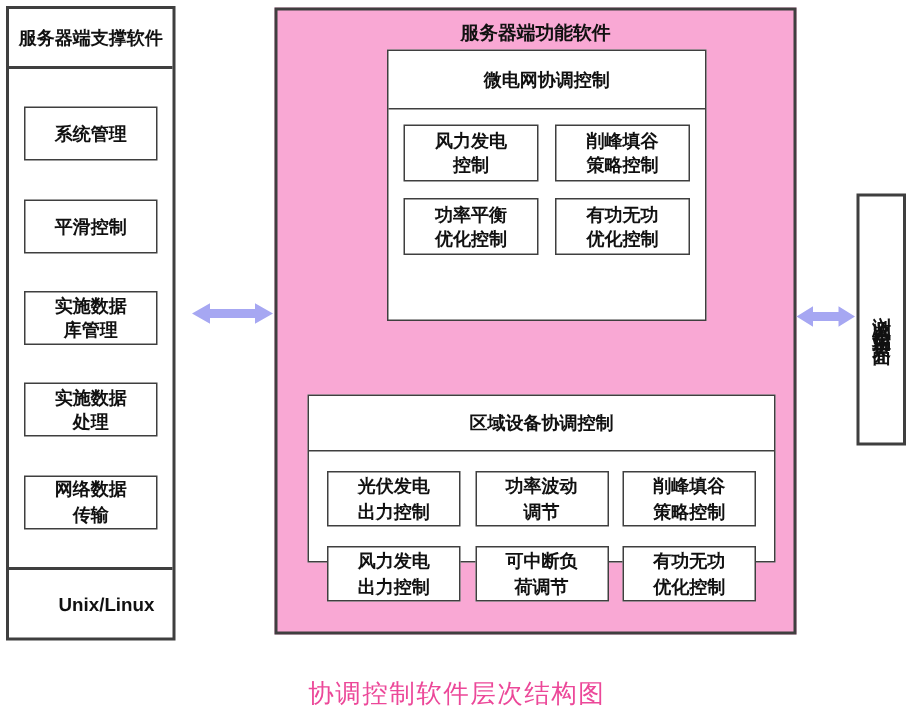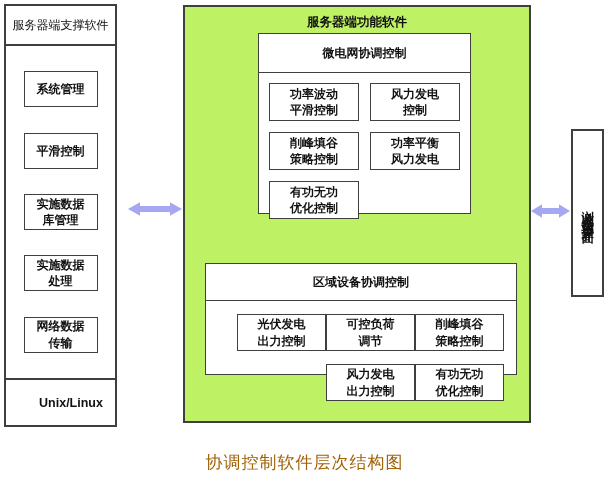--- a/index.html
+++ b/index.html
@@ -10,84 +10,84 @@
   }
   
   .left-panel {
     position:absolute; left:4px; top:4px; width:113px; height:423px;
     border:2px solid #3f3f3f; box-sizing:border-box;
     display:flex; flex-direction:column; background:#fff;
   }
   .left-header {
     height:38px; border-bottom:2px solid #3f3f3f; flex:none;
     display:flex; align-items:center; justify-content:center;
-    font-weight:normal; font-size:12px; white-space:nowrap;
+    font-weight:bold; font-size:12px; white-space:nowrap;
   }
   .left-items {
     flex:1; display:flex; flex-direction:column;
     justify-content:space-evenly; align-items:center;
   }
   .node {
     box-sizing:border-box; border:1px solid #3f3f3f; background:#fff;
     display:flex; align-items:center; justify-content:center;
     text-align:center; font-weight:bold; font-size:12px;
     line-height:1.35; white-space:pre-line;
   }
-  .left-items .node { width:74px; height:36px; }
+  .left-items .node { width:89px; height:36px; }
   .left-footer {
     height:45px; flex:none; border-top:2px solid #3f3f3f;
     display:flex; align-items:center; justify-content:center;
     font-weight:bold; font-size:12.5px;padding-left:21px;
   }
   
   .mid-panel {
     position:absolute; left:183px; top:5px; width:348px; height:418px;
-    border:2px solid #3f3f3f; box-sizing:border-box; background:#bef264;padding-left:16px;
+    border:2px solid #3f3f3f; box-sizing:border-box; background:#f9a8d4;padding-left:16px;
   }
   .mid-title {
     position:absolute; top:7px; left:0; width:100%; text-align:center;
     font-weight:bold; font-size:12.5px;
   }
   .group {
     position:absolute; border:1px solid #3f3f3f; box-sizing:border-box; background:#fff;
   }
   .group-header {
     display:flex; align-items:center; justify-content:center;
     font-weight:bold; font-size:12px; border-bottom:1px solid #3f3f3f;
     box-sizing:border-box;
   }
   .group1 { left:73px; top:26px; width:213px; height:181px; }
   .group1 .group-header { height:39px; }
   .group2 { left:20px; top:256px; width:312px; height:112px; }
   .group2 .group-header { height:37px; }
   .grid { display:flex; flex-wrap:wrap; justify-content:space-between; }
   .grid2 { padding:10px 10px 0 10px; }
   .grid2 .node { width:90px; height:38px; margin-bottom:11px; }
-  .grid3 { padding:13px 12px 0 12px;justify-content:flex-end; }
+  .grid3 { padding:13px 12px 0 12px; }
   .grid3 .node { width:89px; height:37px; margin-bottom:13px; }
   
   .right-panel {
     position:absolute; left:571px; top:129px; width:33px; height:168px;
     border:2px solid #3f3f3f; box-sizing:border-box; background:#fff;
     display:flex; align-items:center; justify-content:center;
   }
   .vertical-text {
     writing-mode:vertical-rl; text-orientation:upright;
     font-weight:bold; font-size:12.5px; letter-spacing:3px; line-height:1;
     white-space:nowrap;
   }
   
   .arrow { position:absolute; display:block; }
   .arrow-left  { left:127px; top:200px; }
   .arrow-right { left:530px; top:202px; }
   
   .caption {
     position:absolute; top:451px; left:0; width:100%; text-align:center;
     font-family:"Liberation Serif","DejaVu Serif",serif;
-    font-size:17px; letter-spacing:1px; color:#a16207;
+    font-size:17px; letter-spacing:1px; color:#ec4899;
   }
 </style>
 </head>
 <body>
 
 <div class="canvas">
 
   <div class="left-panel">
     <div class="left-header">服务器端支撑软件</div>
     <div class="left-items">
@@ -106,44 +106,44 @@
   <svg class="arrow arrow-left" width="56" height="18" viewBox="0 0 56 18" aria-hidden="true">
     <polygon points="1,9 13,2.2 13,6 43,6 43,2.2 55,9 43,15.8 43,12 13,12 13,15.8" fill="#a6a7f2"></polygon>
   </svg>
 
   <div class="mid-panel">
     <div class="mid-title">服务器端功能软件</div>
 
     <div class="group group1">
       <div class="group-header">微电网协调控制</div>
       <div class="grid grid2">
-        <div class="node">功率波动
-平滑控制</div>
         <div class="node">风力发电
 控制</div>
         <div class="node">削峰填谷
 策略控制</div>
         <div class="node">功率平衡
-风力发电</div>
+优化控制</div>
         <div class="node">有功无功
 优化控制</div>
       </div>
     </div>
 
     <div class="group group2">
       <div class="group-header">区域设备协调控制</div>
       <div class="grid grid3">
         <div class="node">光伏发电
 出力控制</div>
-        <div class="node">可控负荷
+        <div class="node">功率波动
 调节</div>
         <div class="node">削峰填谷
 策略控制</div>
         <div class="node">风力发电
 出力控制</div>
+        <div class="node">可中断负
+荷调节</div>
         <div class="node">有功无功
 优化控制</div>
       </div>
     </div>
   </div>
 
   <svg class="arrow arrow-right" width="41" height="18" viewBox="0 0 41 18" aria-hidden="true">
     <polygon points="1,9 12,2.2 12,6 29,6 29,2.2 40,9 29,15.8 29,12 12,12 12,15.8" fill="#a6a7f2"></polygon>
   </svg>
 

